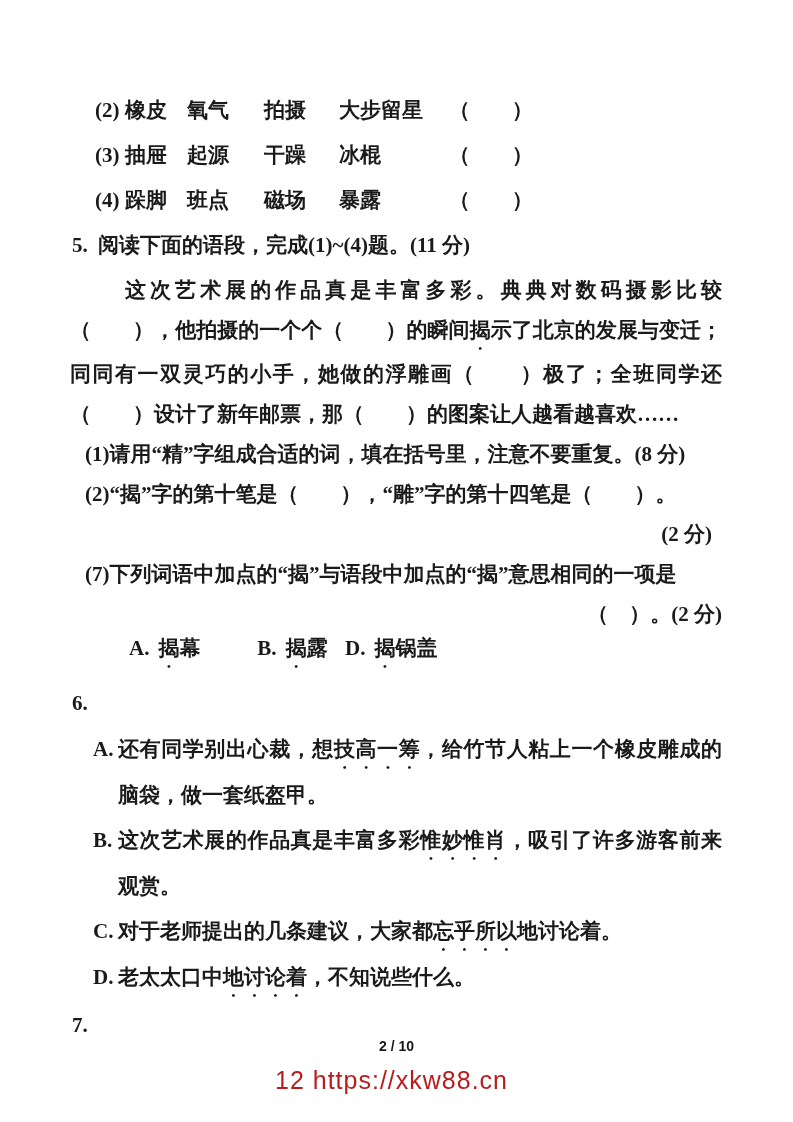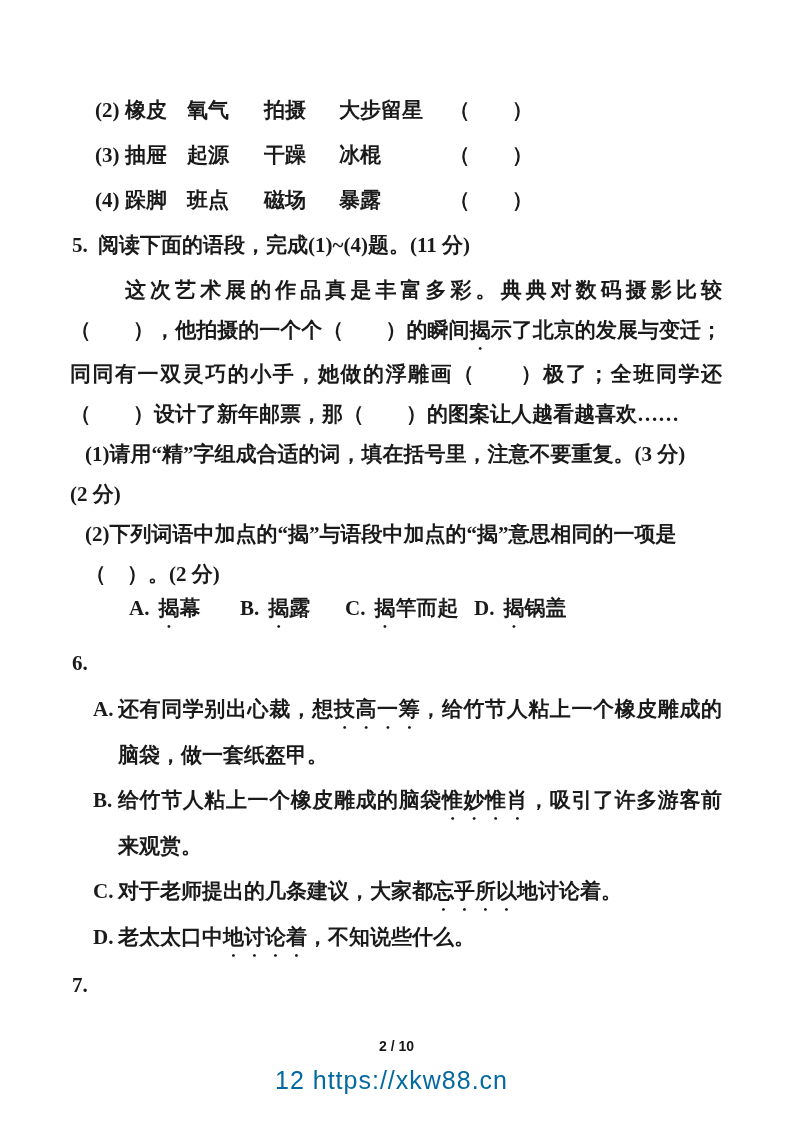--- a/index.html
+++ b/index.html
@@ -18,27 +18,27 @@
   .q-title{display:flex;margin-left:2px;line-height:28px;}
   .q-num{width:26px;flex:0 0 26px;}
 
   .q5-title{margin-top:0;}
 
   
   .passage{line-height:40px;text-align:justify;text-indent:55px;margin-top:11px;font-family:Liberation Serif, serif;}
 
   
   .q5-sub{line-height:40px;margin-left:15px;}
-  .score-line{line-height:40px;text-align:left;padding-right:10px;}
-  .q5c-line2{line-height:40px;margin-left:15px;}
+  .score-line{line-height:40px;text-align:right;padding-right:10px;}
+  .q5c-line2{line-height:40px;margin-left:15px;text-align:right;}
   .q5c-options{display:flex;line-height:28px;margin-left:22px;margin-bottom:17px;}
   .q5c-opt{white-space:nowrap;}
   .q5c-opt .opt-label{margin-right:9px;}
   .q5c-opt-a{width:111px;margin-left:37px;}
-  .q5c-opt-b{width:105px;}
+  .q5c-opt-b{width:105px;text-align:center;}
   .q5c-opt-c{width:129px;}
 
   
   .q6-title{margin-top:10px;margin-bottom:10px;}
   .opt6{display:flex;line-height:45px;margin-left:23px;}
   .opt6 .opt-label{flex:0 0 25px;width:25px;}
   .opt6 .opt-text{flex:1;text-align:justify;}
 
   .q7-title{margin-top:10px;}
 
@@ -48,21 +48,21 @@
     -webkit-text-emphasis-position:under left;
     text-emphasis:filled dot #1a1a1a;
     text-emphasis-position:under left;
   }
 
   
   .page-num{position:absolute;left:0;right:0;top:1038px;text-align:center;
     font-family:"Liberation Sans","DejaVu Sans",sans-serif;font-size:14px;font-weight:700;color:#161616;}
   .watermark{position:absolute;left:0;right:10px;top:1066px;text-align:center;
     font-family:"Liberation Sans","DejaVu Sans",sans-serif;font-size:25px;font-weight:400;
-    color:#0369a1;letter-spacing:1px;}
+    color:#b91c1c;letter-spacing:1px;}
 </style>
 </head>
 <body>
 
 <div class="page">
   <div class="content">
 
     <div class="word-row">
       <span>(2)</span>
       <span>橡皮</span>
@@ -88,52 +88,50 @@
       <span>（　　）</span>
     </div>
 
     <div class="q-title q5-title">
       <span class="q-num">5.</span>
       <span>阅读下面的语段，完成(1)~(4)题。(11 分)</span>
     </div>
 
     <div class="passage"><span>这次艺术展的作品真是丰富多彩。典典对数码摄影比较（　　），他拍摄的一个个（　　）的瞬间</span><span class="em-dot">揭</span><span>示了北京的发展与变迁；同同有一双灵巧的小手，她做的浮雕画（　　）极了；全班同学还（　　）设计了新年邮票，那（　　）的图案让人越看越喜欢……</span></div>
 
-    <div class="q5-sub">(1)请用“精”字组成合适的词，填在括号里，注意不要重复。(3 分)</div>
+    <div class="q5-sub">(1)请用“精”字组成合适的词，填在括号里，注意不要重复。(8 分)</div>
+    <div class="q5-sub">(2)“揭”字的第十笔是（　　），“雕”字的第十四笔是（　　）。</div>
     <div class="score-line">(2 分)</div>
-    <div class="q5-sub">(2)下列词语中加点的“揭”与语段中加点的“揭”意思相同的一项是</div>
+    <div class="q5-sub">(7)下列词语中加点的“揭”与语段中加点的“揭”意思相同的一项是</div>
     <div class="q5c-line2">（　）。(2 分)</div>
 
     <div class="q5c-options">
       <span class="q5c-opt q5c-opt-a">
         <span class="opt-label">A.</span><span><span class="em-dot">揭</span><span>幕</span></span>
       </span>
       <span class="q5c-opt q5c-opt-b">
         <span class="opt-label">B.</span><span><span class="em-dot">揭</span><span>露</span></span>
-      </span>
-      <span class="q5c-opt q5c-opt-c">
-        <span class="opt-label">C.</span><span><span class="em-dot">揭</span><span>竿而起</span></span>
       </span>
       <span class="q5c-opt">
         <span class="opt-label">D.</span><span><span class="em-dot">揭</span><span>锅盖</span></span>
       </span>
     </div>
 
 
     <div class="q-title q6-title">
       <span class="q-num">6.</span>
     </div>
 
     <div class="opt6">
       <span class="opt-label">A.</span>
       <span class="opt-text"><span>还有同学别出心裁，想</span><span class="em-dot">技高一筹</span><span>，给竹节人粘上一个橡皮雕成的脑袋，做一套纸盔甲。</span></span>
     </div>
     <div class="opt6">
       <span class="opt-label">B.</span>
-      <span class="opt-text"><span>给竹节人粘上一个橡皮雕成的脑袋</span><span class="em-dot">惟妙惟肖</span><span>，吸引了许多游客前来观赏。</span></span>
+      <span class="opt-text"><span>这次艺术展的作品真是丰富多彩</span><span class="em-dot">惟妙惟肖</span><span>，吸引了许多游客前来观赏。</span></span>
     </div>
     <div class="opt6">
       <span class="opt-label">C.</span>
       <span class="opt-text"><span>对于老师提出的几条建议，大家都</span><span class="em-dot">忘乎所以</span><span>地讨论着。</span></span>
     </div>
     <div class="opt6">
       <span class="opt-label">D.</span>
       <span class="opt-text"><span>老太太口中</span><span class="em-dot">地讨论着</span><span>，不知说些什么。</span></span>
     </div>
 

